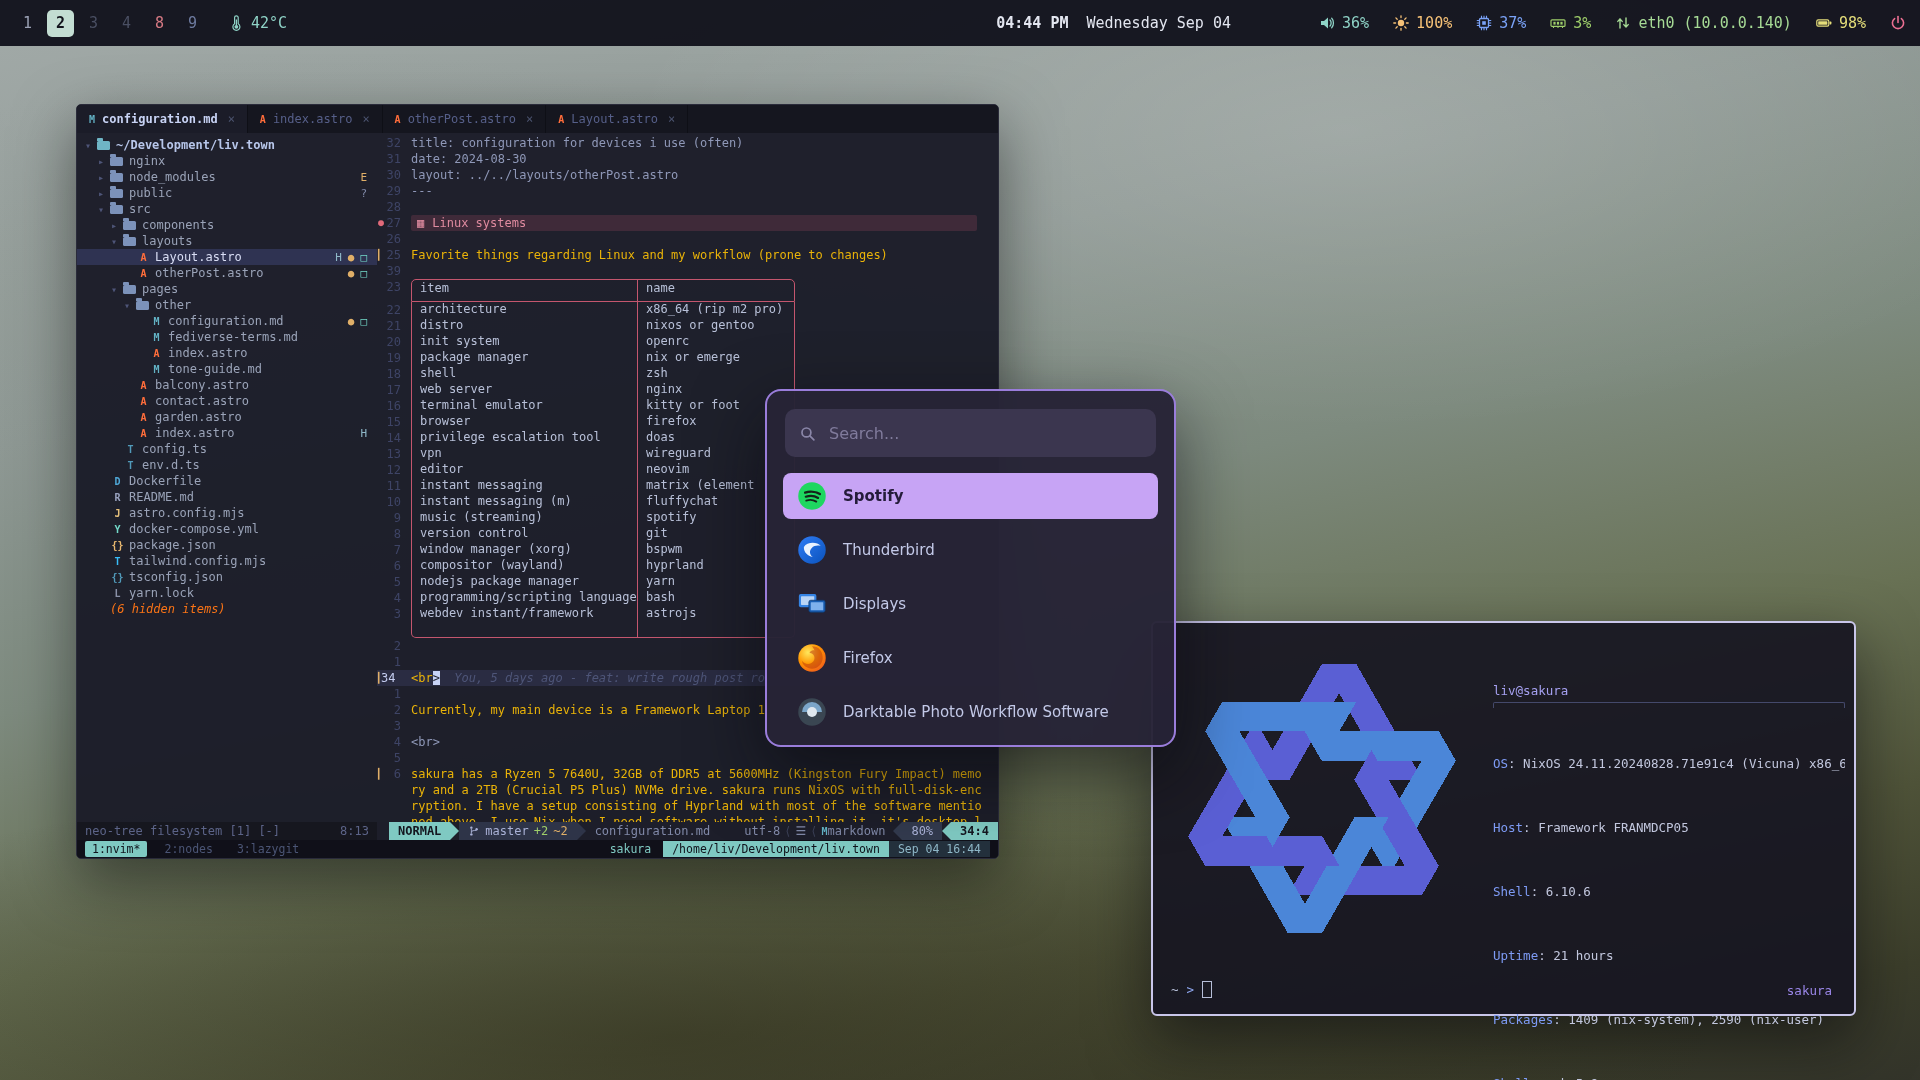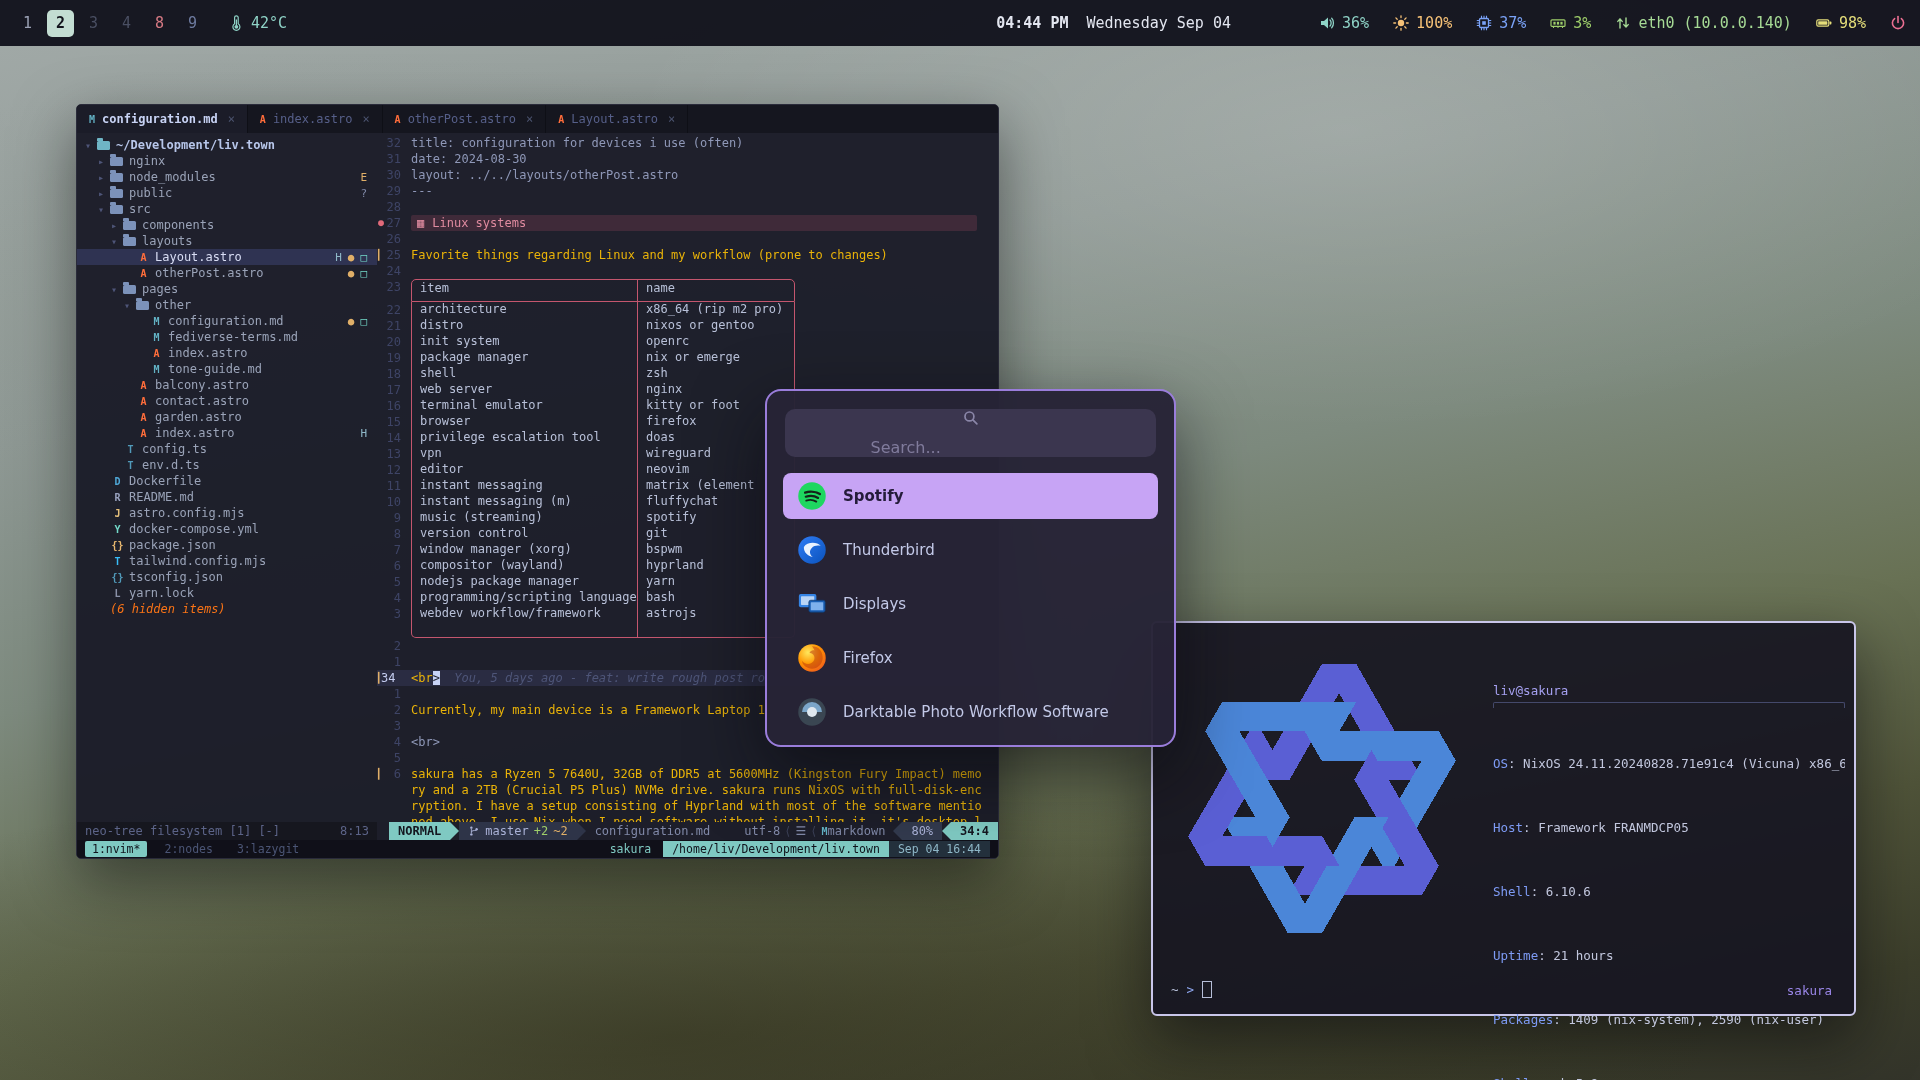--- a/index.html
+++ b/index.html
@@ -94,21 +94,21 @@
   .twin.act{background:#7fc9c2;color:#10131c;}
   .tmr{margin-left:auto;display:flex;align-items:center;gap:0;}
   .tmhost{color:#7fc9c2;padding-right:12px;}
   .tmpath{background:#7fc9c2;color:#10131c;padding:1px 9px;}
   .tmclock{background:#24313d;color:#8fb8c8;padding:1px 9px;}
   
   .launcher{position:absolute;left:765px;top:389px;width:411px;height:358px;
     background:rgba(38,35,54,0.97);border:2px solid #9a7ddb;border-radius:16px;
     overflow:hidden;z-index:40;box-shadow:0 26px 70px rgba(8,8,14,0.6);box-sizing:border-box;}
   .search{margin:18px 18px 0;height:48px;background:#3b364f;border-radius:10px;
-    display:flex;align-items:center;padding:0 14px;gap:11px;flex-direction:column;}
+    display:flex;align-items:center;padding:0 14px;gap:11px;}
   .search svg{width:17px;height:17px;flex:none;}
   .search input{flex:1;background:transparent;border:none;outline:none;color:#cdd6f4;
     font-size:16px;font-family:"DejaVu Sans",sans-serif;}
   .search input::placeholder{color:#807b9c;}
   .litems{margin-top:16px;padding:0 16px;}
   .litem{height:46px;margin-bottom:8px;border-radius:8px;display:flex;align-items:center;
     gap:16px;padding:0 14px;font-family:"DejaVu Sans",sans-serif;font-size:15px;color:#c3c9e8;}
   .litem.selected{background:#c7a4f5;color:#251c3a;font-weight:bold;}
   .licon{width:30px;height:30px;flex:none;display:flex;}
   .licon svg{width:100%;height:100%;}
@@ -469,21 +469,21 @@
           <div class="brow">
             <span class="bnum">26</span>
             <div class="bc"></div>
           </div>
           <div class="brow">
             <span class="sign" style="color: rgb(224, 175, 104);">▎</span>
             <span class="bnum">25</span>
             <div class="bc"><span class="body">Favorite things regarding Linux and my workflow (prone to changes)</span></div>
           </div>
           <div class="brow">
-            <span class="bnum">24</span>
+            <span class="bnum">39</span>
             <div class="bc"></div>
           </div>
           <div class="brow">
             <span class="bnum">23</span>
             <div class="bc"><div class="twrap hd"><div class="tc1">item</div><div class="tc2">name</div></div></div>
           </div>
           <div class="brow">
             <span class="bnum">22</span>
             <div class="bc"><div class="twrap bd"><div class="tc1">architecture</div><div class="tc2">x86_64 (rip m2 pro)</div></div></div>
           </div>
@@ -554,21 +554,21 @@
           <div class="brow">
             <span class="bnum">5</span>
             <div class="bc"><div class="twrap bd"><div class="tc1">nodejs package manager</div><div class="tc2">yarn</div></div></div>
           </div>
           <div class="brow">
             <span class="bnum">4</span>
             <div class="bc"><div class="twrap bd"><div class="tc1">programming/scripting language</div><div class="tc2">bash</div></div></div>
           </div>
           <div class="brow">
             <span class="bnum">3</span>
-            <div class="bc"><div class="twrap bd"><div class="tc1">webdev workflow/framework</div><div class="tc2">astrojs</div></div></div>
+            <div class="bc"><div class="twrap bd"><div class="tc1">webdev instant/framework</div><div class="tc2">astrojs</div></div></div>
           </div>
           <div class="brow">
             <span class="bnum"></span>
             <div class="bc"><div class="twrap bt"><div class="tc1"></div><div class="tc2"></div></div></div>
           </div>
           <div class="brow">
             <span class="bnum">2</span>
             <div class="bc"></div>
           </div>
           <div class="brow">

